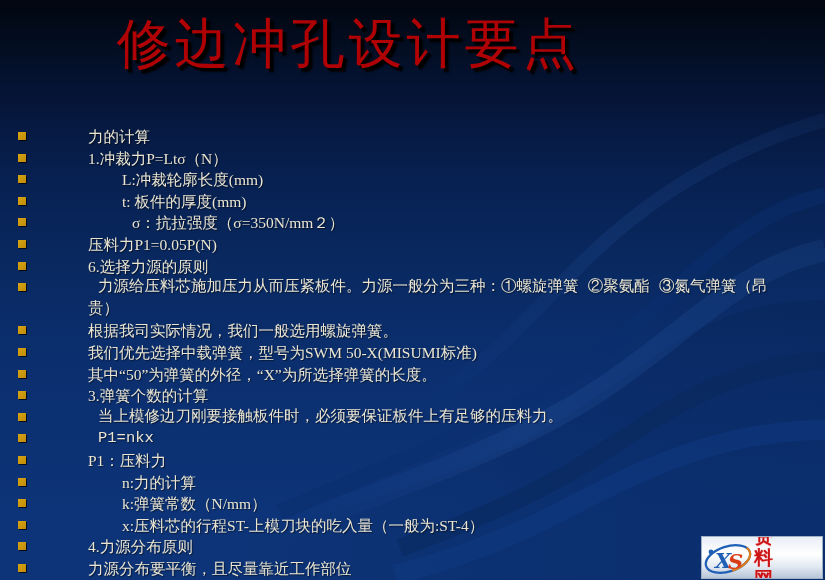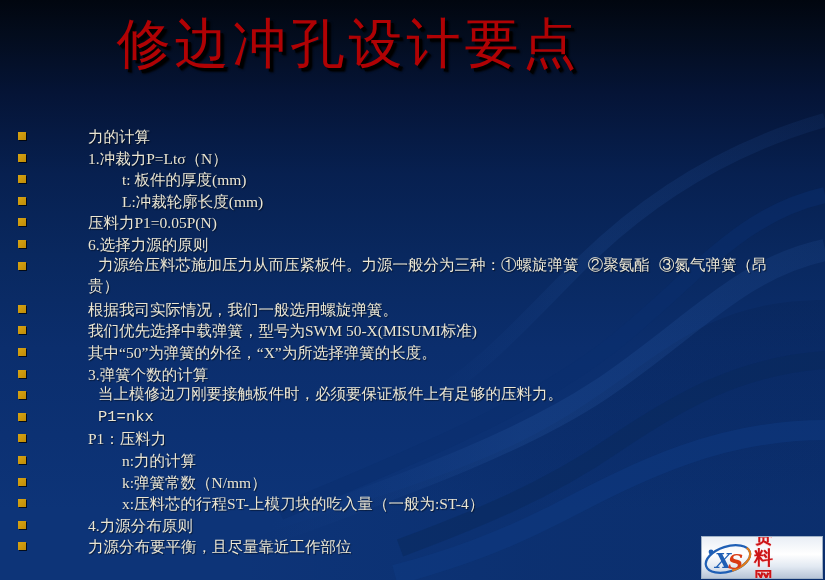--- a/index.html
+++ b/index.html
@@ -174,28 +174,32 @@
       <span class="bullet-text">力的计算</span>
     </li>
 
     <li class="bullet-row">
       <span class="bullet-marker"></span>
       <span class="bullet-text">1.冲裁力P=Ltσ（N）</span>
     </li>
 
     <li class="bullet-row indent-2">
       <span class="bullet-marker"></span>
+      <span class="bullet-text">L:冲裁轮廓长度(mm)</span>
+    </li>
+
+    <li class="bullet-row indent-2">
+      <span class="bullet-marker"></span>
       <span class="bullet-text">t: 板件的厚度(mm)</span>
     </li>
 
-    <li class="bullet-row indent-2">
-      <span class="bullet-marker"></span>
-      <span class="bullet-text">L:冲裁轮廓长度(mm)</span>
-    </li>
-
+    <li class="bullet-row indent-3">
+      <span class="bullet-marker"></span>
+      <span class="bullet-text">σ：抗拉强度（σ=350N/mm２）</span>
+    </li>
 
     <li class="bullet-row">
       <span class="bullet-marker"></span>
       <span class="bullet-text">压料力P1=0.05P(N)</span>
     </li>
 
     <li class="bullet-row">
       <span class="bullet-marker"></span>
       <span class="bullet-text">6.选择力源的原则</span>
     </li>

